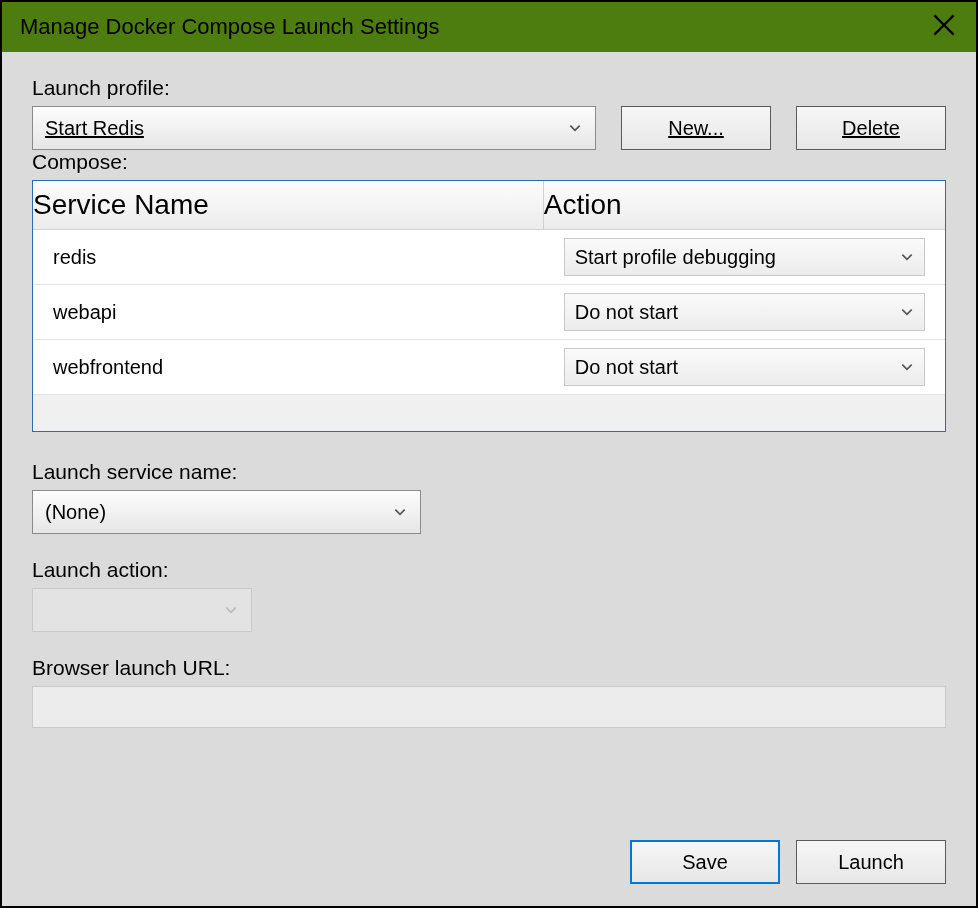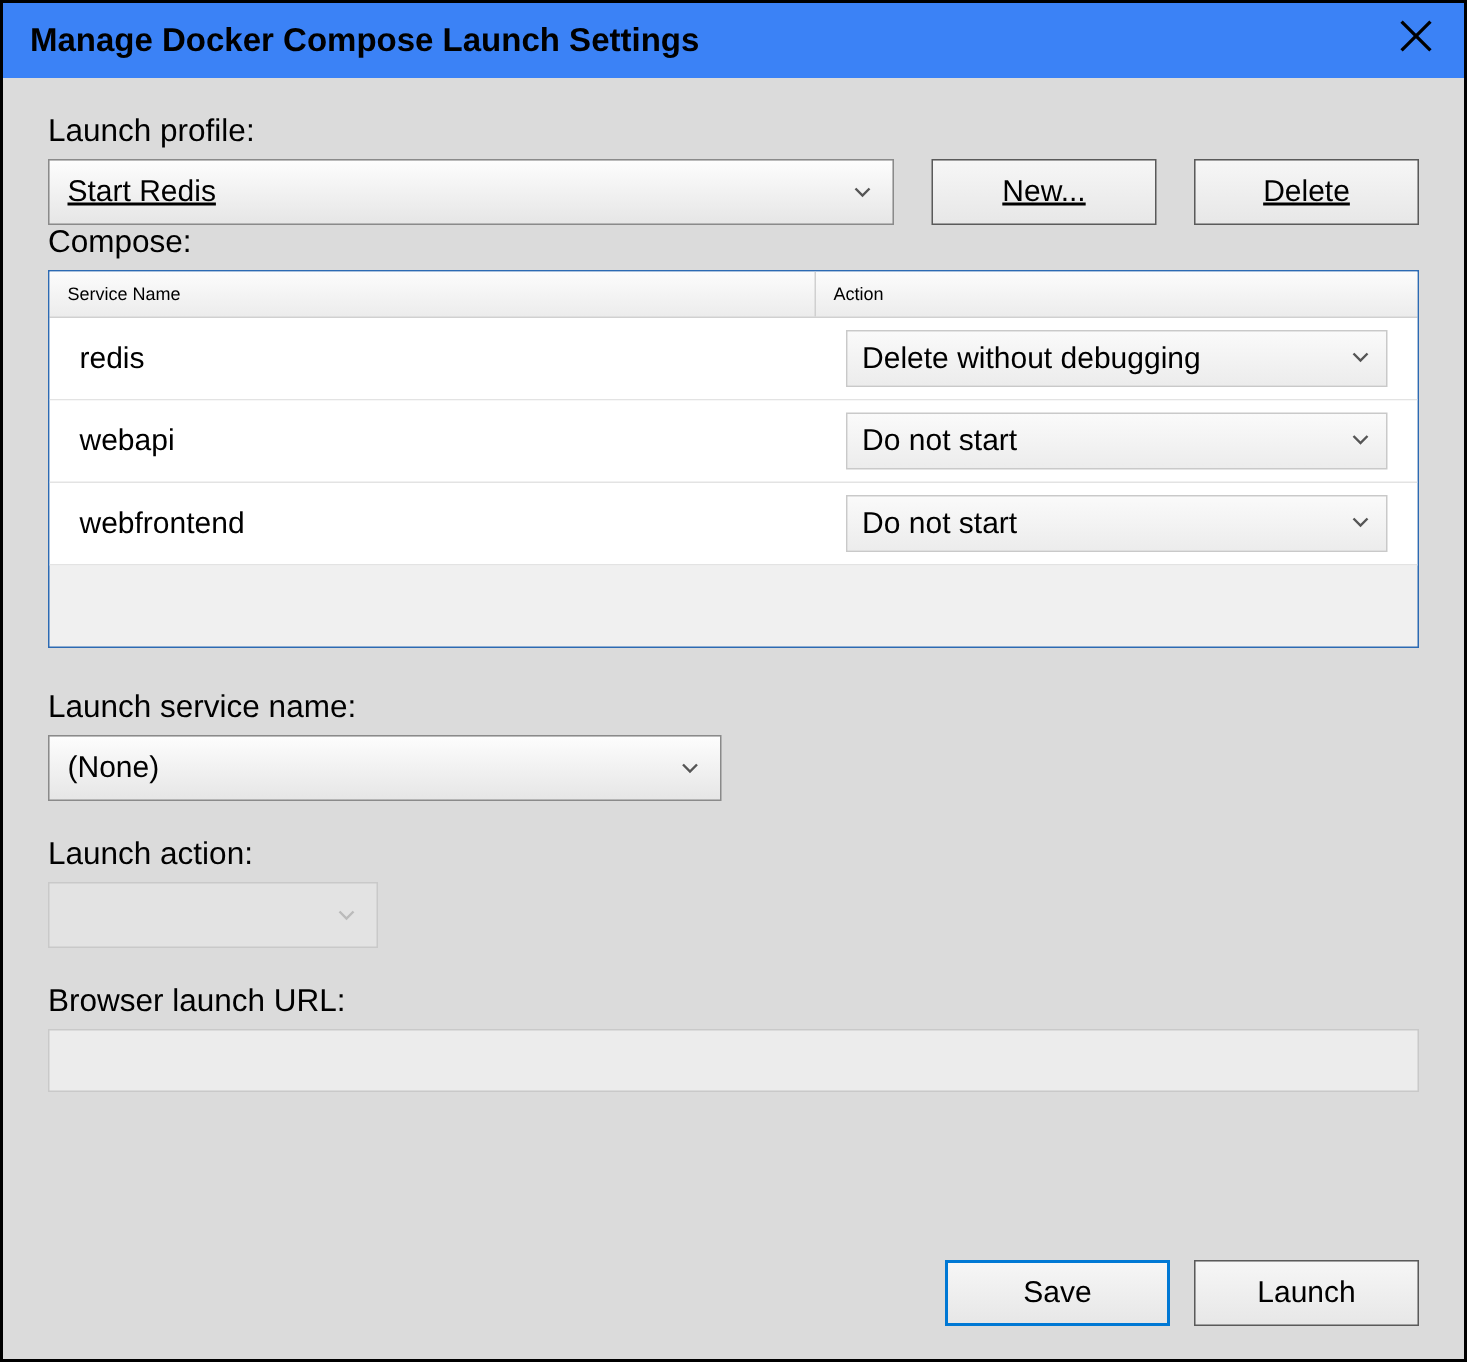--- a/index.html
+++ b/index.html
@@ -15,22 +15,21 @@
     height: 908px;
     border: 2px solid #000;
     display: flex;
     flex-direction: column;
   }
   .titlebar {
     display: flex;
     align-items: center;
     justify-content: space-between;
     padding: 11px 18px 11px 18px;
-    background: #3b82f6;
-    font-weight: bold;
+    background: #4d7c0f;
   }
   .title-text {
     font-size: 22px;
   }
   .close-btn {
     width: 28px;
     height: 28px;
     display: flex;
     align-items: center;
     justify-content: center;
@@ -103,22 +102,22 @@
     margin-bottom: 28px;
     height: 252px;
     overflow: hidden;
   }
   .grid-header {
     display: flex;
     background: linear-gradient(#fcfcfc, #ececec);
     border-bottom: 1px solid #d0d0d0;
   }
   .grid-header .col {
-    padding: 8px 12px;
-    font-size: 12px;
+    padding: 8px 0;
+    font-size: 28px;
   }
   .col-name { width: 56%; border-right: 1px solid #d0d0d0; }
   .col-action { width: 44%; }
   .grid-row {
     display: flex;
     background: #fff;
     border-bottom: 1px solid #e3e3e3;
   }
   .grid-row .cell {
     padding: 8px 20px;
@@ -152,21 +151,21 @@
     font-size: 20px;
   }
   .footer {
     margin-top: auto;
     display: flex;
     justify-content: flex-end;
     gap: 16px;
     padding-top: 20px;
   }
   .profile-dd { flex: 1; }
-  .small-dd { width: 449px; }
+  .small-dd { width: 389px; }
   .tiny-dd { width: 220px; }
 </style>
 </head>
 <body>
 
 <div class="dialog">
 
   <div class="titlebar">
     <div class="title-text">Manage Docker Compose Launch Settings</div>
     <div class="close-btn">
@@ -203,21 +202,21 @@
     <div class="services-grid">
       <div class="grid-header">
         <div class="col col-name">Service Name</div>
         <div class="col col-action">Action</div>
       </div>
 
       <div class="grid-row">
         <div class="cell cell-name">redis</div>
         <div class="cell cell-action">
           <div class="action-dd">
-            <span class="dd-text">Delete without debugging</span>
+            <span class="dd-text">Start profile debugging</span>
             <span class="chev">
               <svg viewBox="0 0 12 12">
                   <polyline points="2,4 6,8 10,4" fill="none" stroke="#555" stroke-width="1.4"></polyline>
                 </svg>
             </span>
           </div>
         </div>
       </div>
 
       <div class="grid-row">

